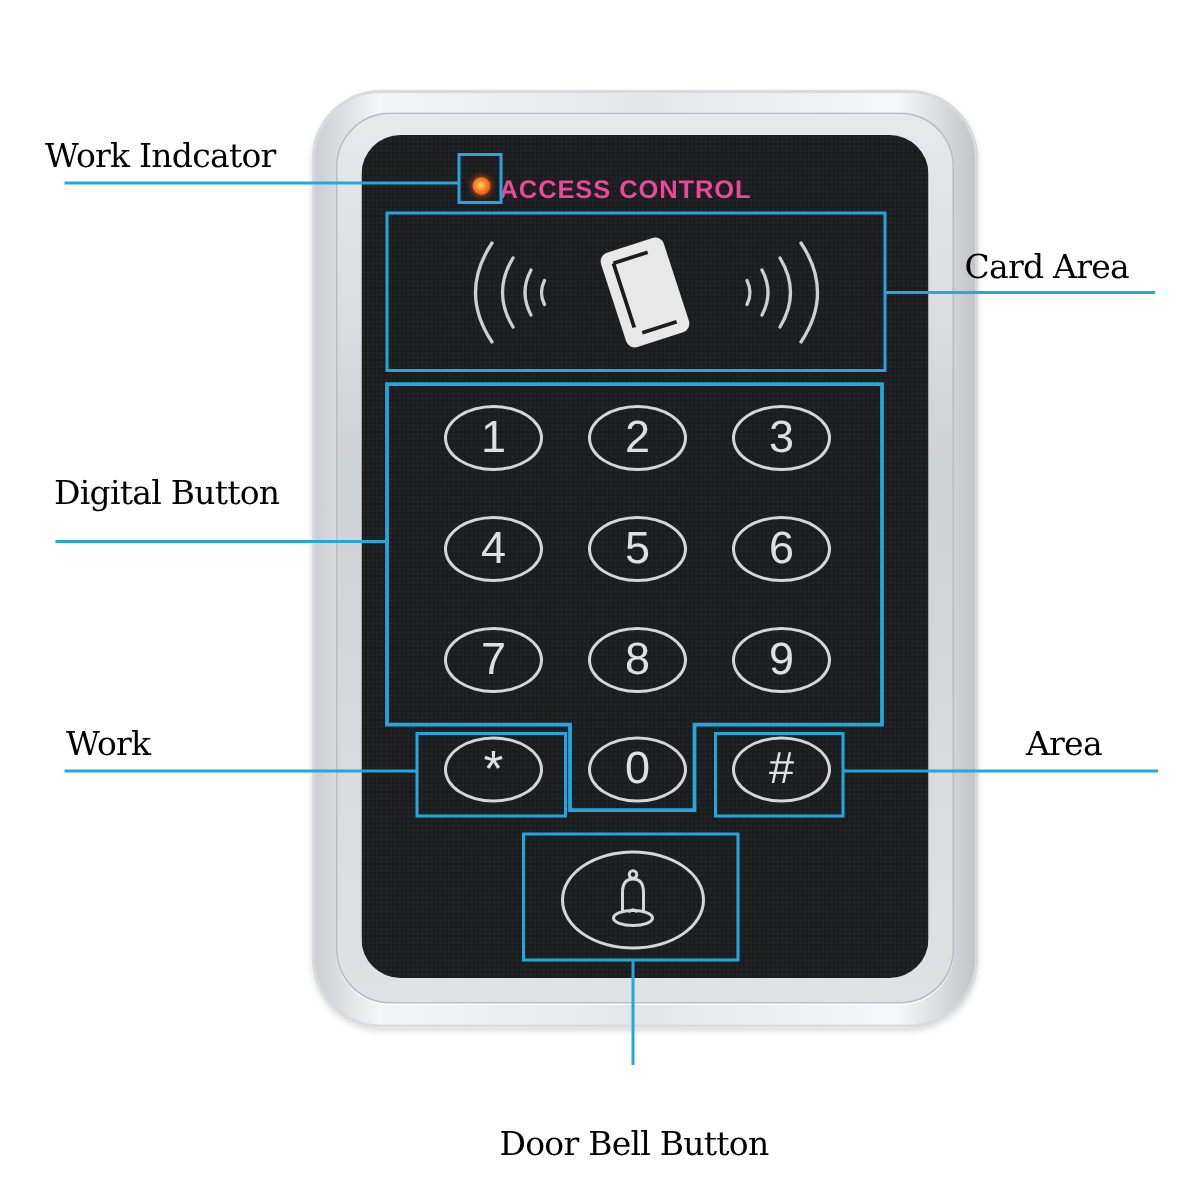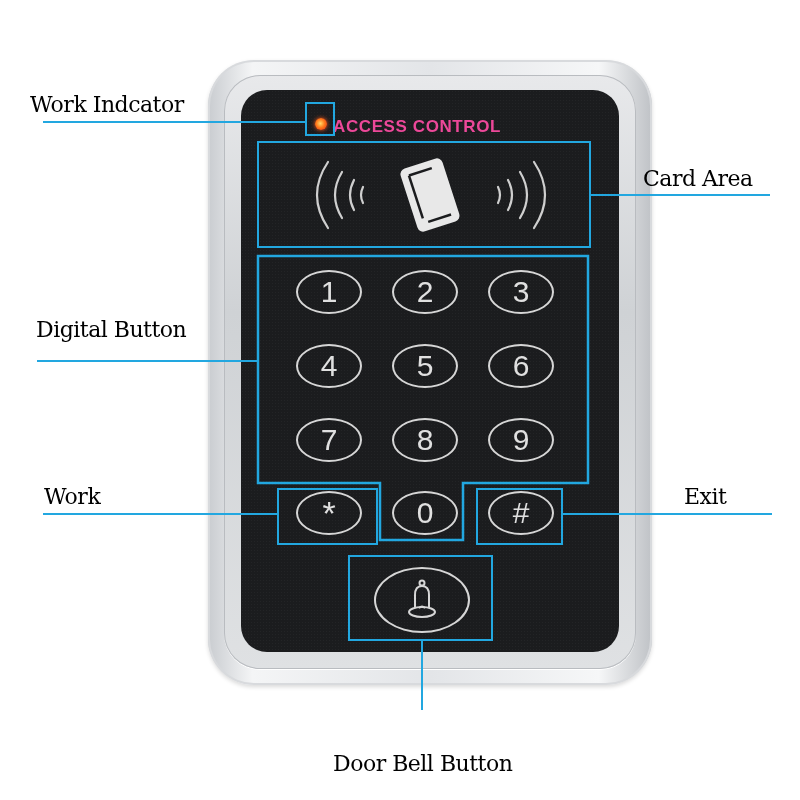--- a/index.html
+++ b/index.html
@@ -128,14 +128,14 @@
 <div class="abs ln" style="left:590px;top:194px;width:180px;height:2px"></div>
 <div class="abs ln" style="left:37px;top:360px;width:220px;height:2px"></div>
 <div class="abs ln" style="left:43px;top:513px;width:235px;height:2px"></div>
 <div class="abs ln" style="left:562px;top:513px;width:210px;height:2px"></div>
 <div class="abs ln" style="left:421px;top:640px;width:2px;height:70px"></div>
 
 <div class="abs lbl" style="left:30px;top:92px">Work Indcator</div>
 <div class="abs lbl" style="left:643px;top:166px">Card Area</div>
 <div class="abs lbl" style="left:36px;top:317px">Digital Button</div>
 <div class="abs lbl" style="left:44px;top:484px">Work</div>
-<div class="abs lbl" style="left:684px;top:484px">Exit</div>
+<div class="abs lbl" style="left:684px;top:484px">Area</div>
 <div class="abs lbl" style="left:333px;top:751px">Door Bell Button</div>
 
 </body></html>

